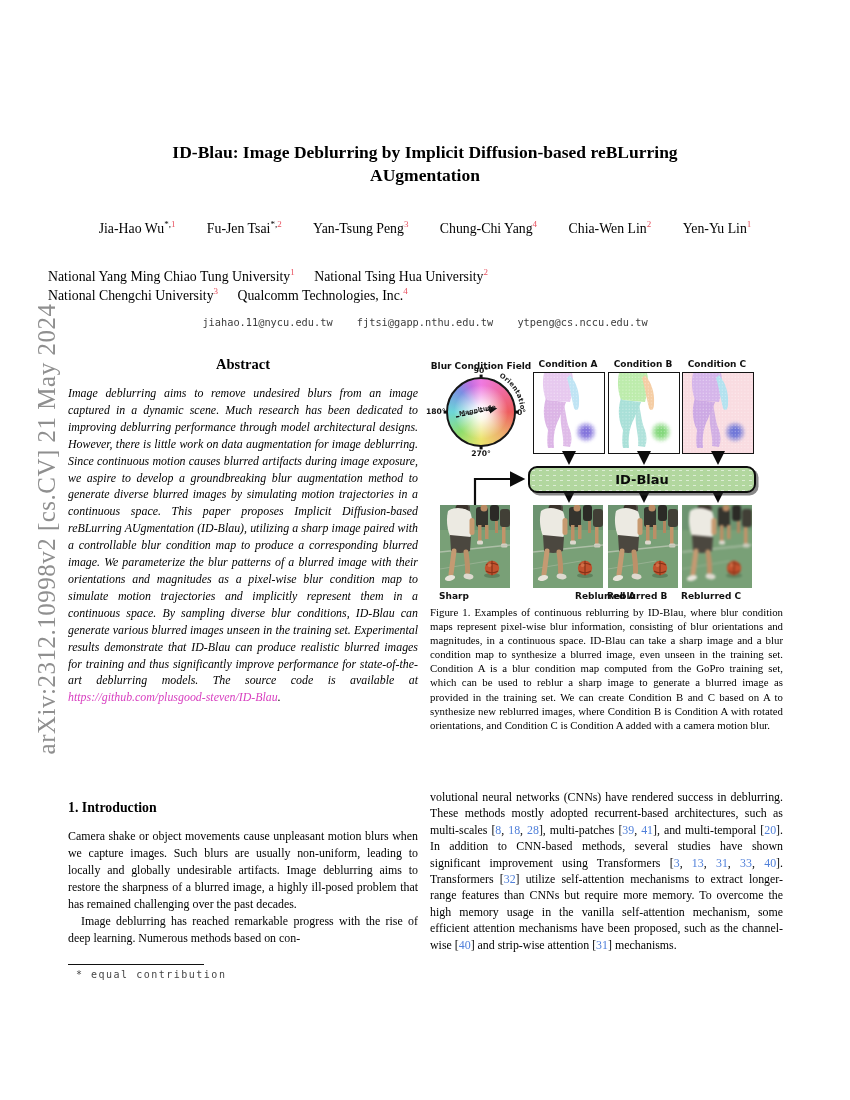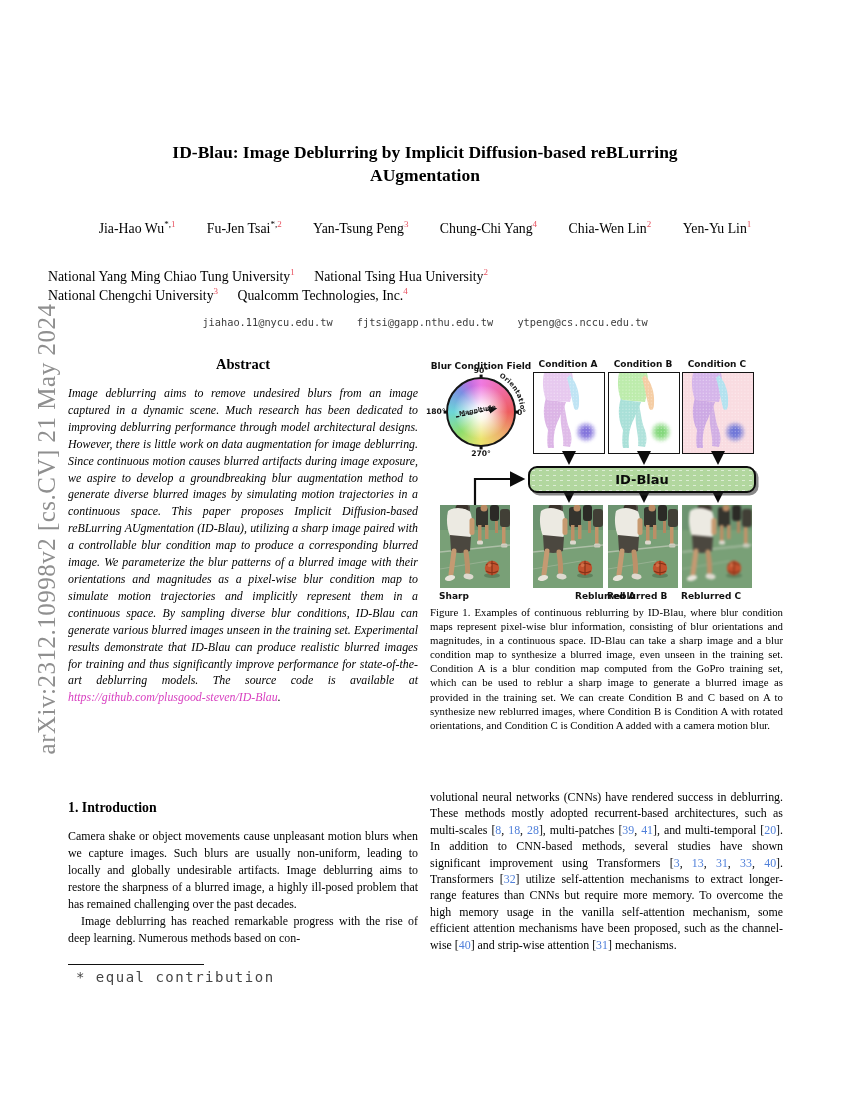--- a/index.html
+++ b/index.html
@@ -28,21 +28,21 @@
     font-size:11.9px;line-height:16.9px;text-align:justify;}
   .url{color:#d840c0;}
   .cite{color:#4f7fd9;}
   .intro-head{position:absolute;left:68px;top:800px;width:350px;font-size:13.8px;font-weight:bold;}
   .intro-body{position:absolute;left:68px;top:828px;width:350px;font-size:11.9px;
     line-height:17px;text-align:justify;}
   .intro-body p{margin:0;}
   .intro-body p.indent{text-indent:13px;}
   .foot-rule{position:absolute;left:68px;top:964px;width:136px;border-top:1px solid #111;}
   .foot-note{position:absolute;left:76px;top:969px;font-family:"DejaVu Sans Mono","Liberation Mono",monospace;
-    font-size:14px;letter-spacing:1.5px;color:#454545;}
+    font-size:10px;letter-spacing:1.5px;color:#454545;}
   
   .fig{position:absolute;left:430px;top:350px;width:353px;height:253px;
     font-family:"DejaVu Sans",sans-serif;}
   .fig-caption{position:absolute;left:430px;top:605px;width:353px;font-size:10.8px;
     line-height:14.1px;text-align:justify;}
   .right-para{position:absolute;left:430px;top:789px;width:353px;font-size:11.9px;
     line-height:16.4px;text-align:justify;}
   
   .wheel-title{position:absolute;left:0px;top:11px;width:102px;text-align:center;
     font-size:9px;font-weight:bold;color:#111;}

